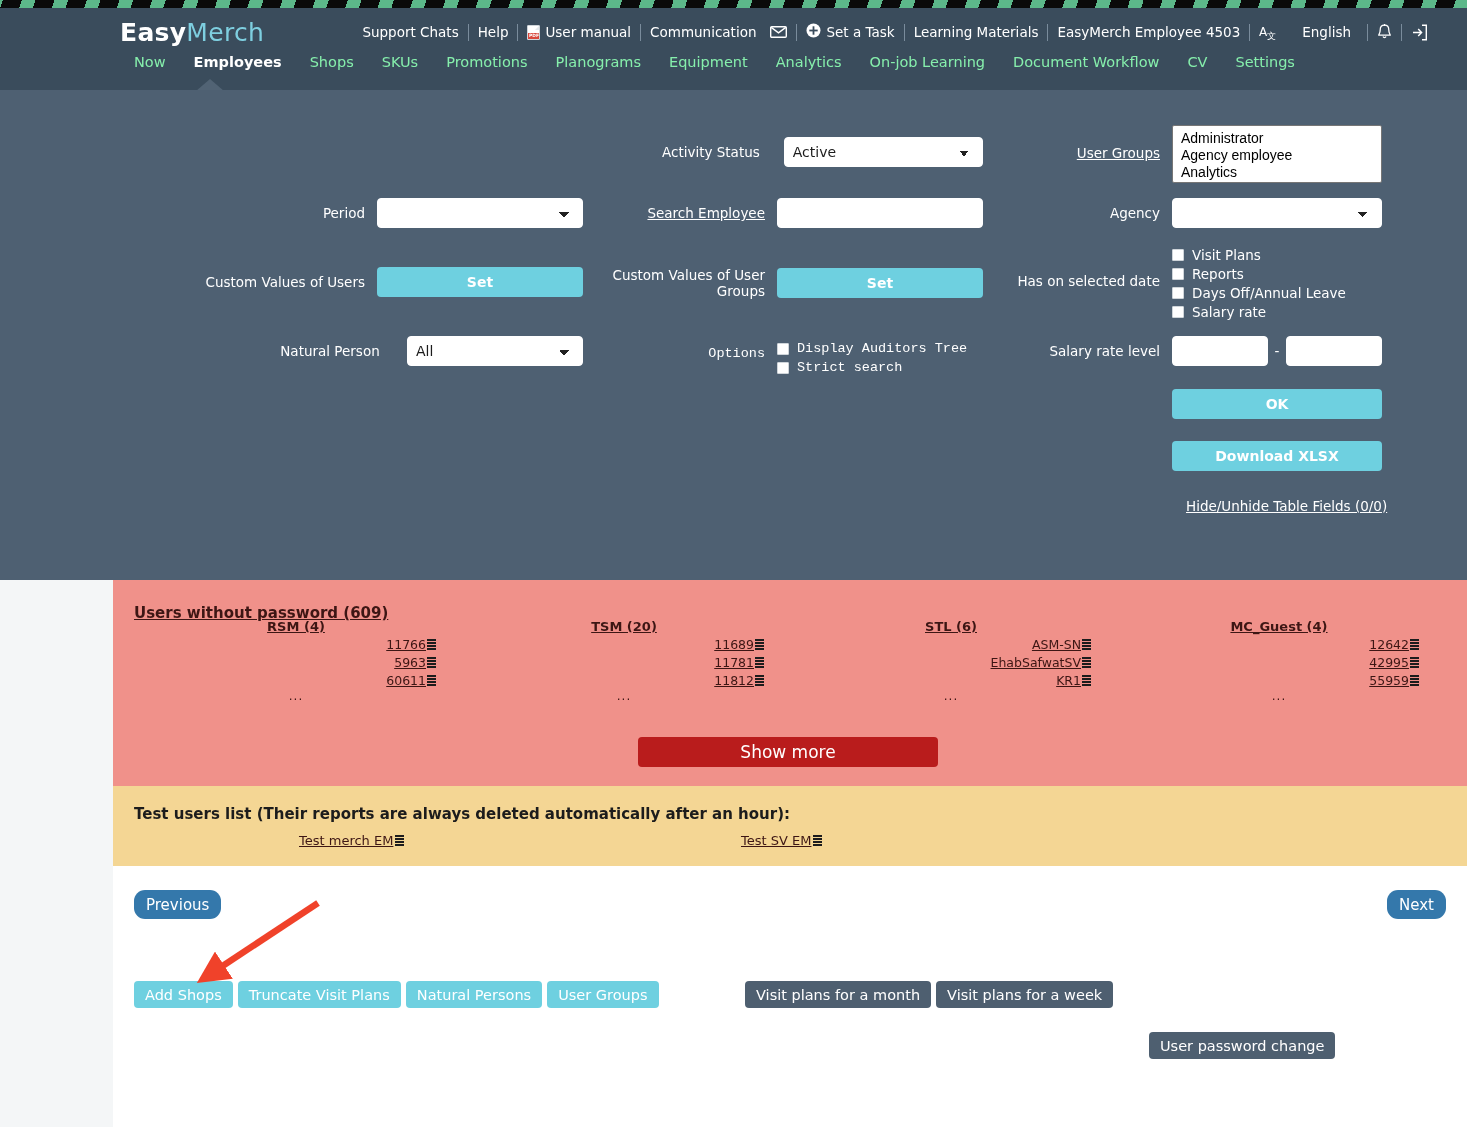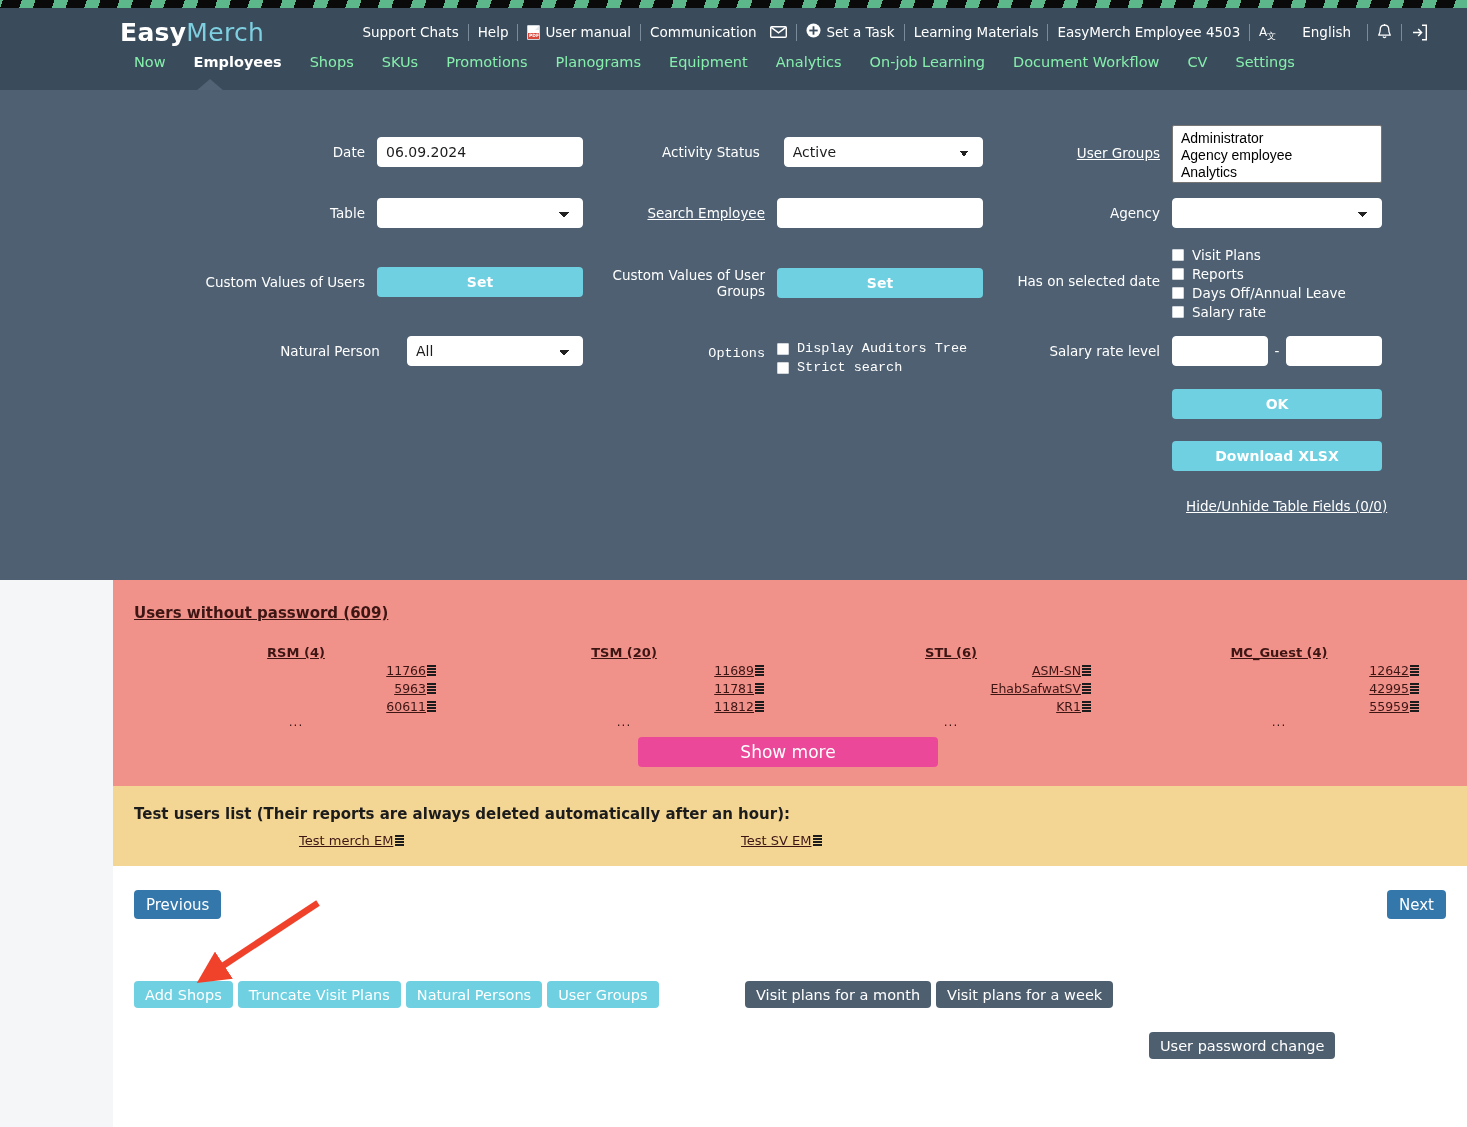--- a/index.html
+++ b/index.html
@@ -142,40 +142,40 @@
   .salmon {
     position: absolute; left: 113px; top: 580px; width: 1354px; height: 206px;
     background: #f0918a;
   }
   .salmon-title {
     position: absolute; left: 21px; top: 24px;
     font-size: 15px; font-weight: bold; color: #3d1614;
     text-decoration: underline; cursor: pointer;
   }
   .grp {
-    position: absolute; top: 65px; width: 280px; text-align: center;
+    position: absolute; top: 39px; width: 280px; text-align: center;
     color: #3d1614;
   }
   .grp .grp-title {
     font-size: 13px; font-weight: bold; text-decoration: underline; cursor: pointer;
   }
   .grp .grp-item {
     font-size: 12.5px; margin-top: 3px; white-space: nowrap;
     display: flex; align-items: center; justify-content: flex-end; gap: 1px;
   }
   .grp .grp-item a { color: #3d1614; text-decoration: underline; cursor: pointer; }
   .grp .grp-more { font-size: 12px; margin-top: 1px; letter-spacing: 1px; }
   .bars-icon {
     display: inline-block; width: 9px; height: 11px;
     background: repeating-linear-gradient(to bottom, #1c1c1c 0 2px, transparent 2px 3px);
   }
   .btn-showmore {
     position: absolute; left: 525px; top: 157px;
     width: 300px; height: 30px;
-    background: #ec4899; color: #ffffff; border: none; border-radius: 4px;
+    background: #b91c1c; color: #ffffff; border: none; border-radius: 4px;
     font-family: "DejaVu Sans", "Liberation Sans", sans-serif;
     font-size: 17px; cursor: pointer;
   }
 
   
   .yellow {
     position: absolute; left: 113px; top: 786px; width: 1354px; height: 80px;
     background: #f4d694;
   }
   .yellow-title {
@@ -189,21 +189,21 @@
   }
   .yellow-item a { color: #3d1614; text-decoration: underline; cursor: pointer; }
 
   
   .bottom {
     position: absolute; left: 113px; top: 866px; width: 1354px; height: 261px;
     background: #ffffff;
   }
   .btn-nav {
     position: absolute; background: #3478ab; color: #ffffff; border: none;
-    border-radius: 4px; font-family: "DejaVu Sans", "Liberation Sans", sans-serif;
+    border-radius: 11px; font-family: "DejaVu Sans", "Liberation Sans", sans-serif;
     font-size: 15px; height: 29px; padding: 0 12px; cursor: pointer;
   }
   .period {
     position: absolute; left: 0; right: 0; top: 21px; text-align: center;
     font-size: 26px; color: #1c1c1c; font-weight: 400;
   }
   .btn-lt {
     background: #6ed0e0; color: #ffffff; border: none; border-radius: 4px;
     font-family: "DejaVu Sans", "Liberation Sans", sans-serif;
     font-size: 14.5px; height: 27px; padding: 0 11px; cursor: pointer;
@@ -300,27 +300,23 @@
     <a class="nav-item" href="#">On-job Learning</a>
     <a class="nav-item" href="#">Document Workflow</a>
     <a class="nav-item" href="#">CV</a>
     <a class="nav-item" href="#">Settings</a>
   </div>
 </div>
 <div class="nav-arrow"></div>
 
 <div class="filters">
 
-  <div class="frow" style="left:235px; top:47px; width:348px; justify-content:flex-end;">
-    <span class="flabel" style="width:130px; margin-right:12px;">Date</span>
-    <input class="ftext" style="width: 206px;" value="06.09.2024">
-  </div>
 
   <div class="frow" style="left:235px; top:108px; width:348px; justify-content:flex-end;">
-    <span class="flabel" style="width:130px; margin-right:12px;">Table</span>
+    <span class="flabel" style="width:130px; margin-right:12px;">Period</span>
     <select class="fsel" style="width:206px;"><option></option></select>
   </div>
 
   <div class="frow" style="left:180px; top:177px; width:403px; justify-content:flex-end;">
     <span class="flabel" style="width:185px; margin-right:12px;">Custom Values of Users</span>
     <button class="btn-cyan" style="width:206px;">Set</button>
   </div>
 
   <div class="frow" style="left:235px; top:246px; width:348px; justify-content:flex-end;">
     <span class="flabel" style="width:130px; margin-right:12px;text-align:center;">Natural Person</span>

